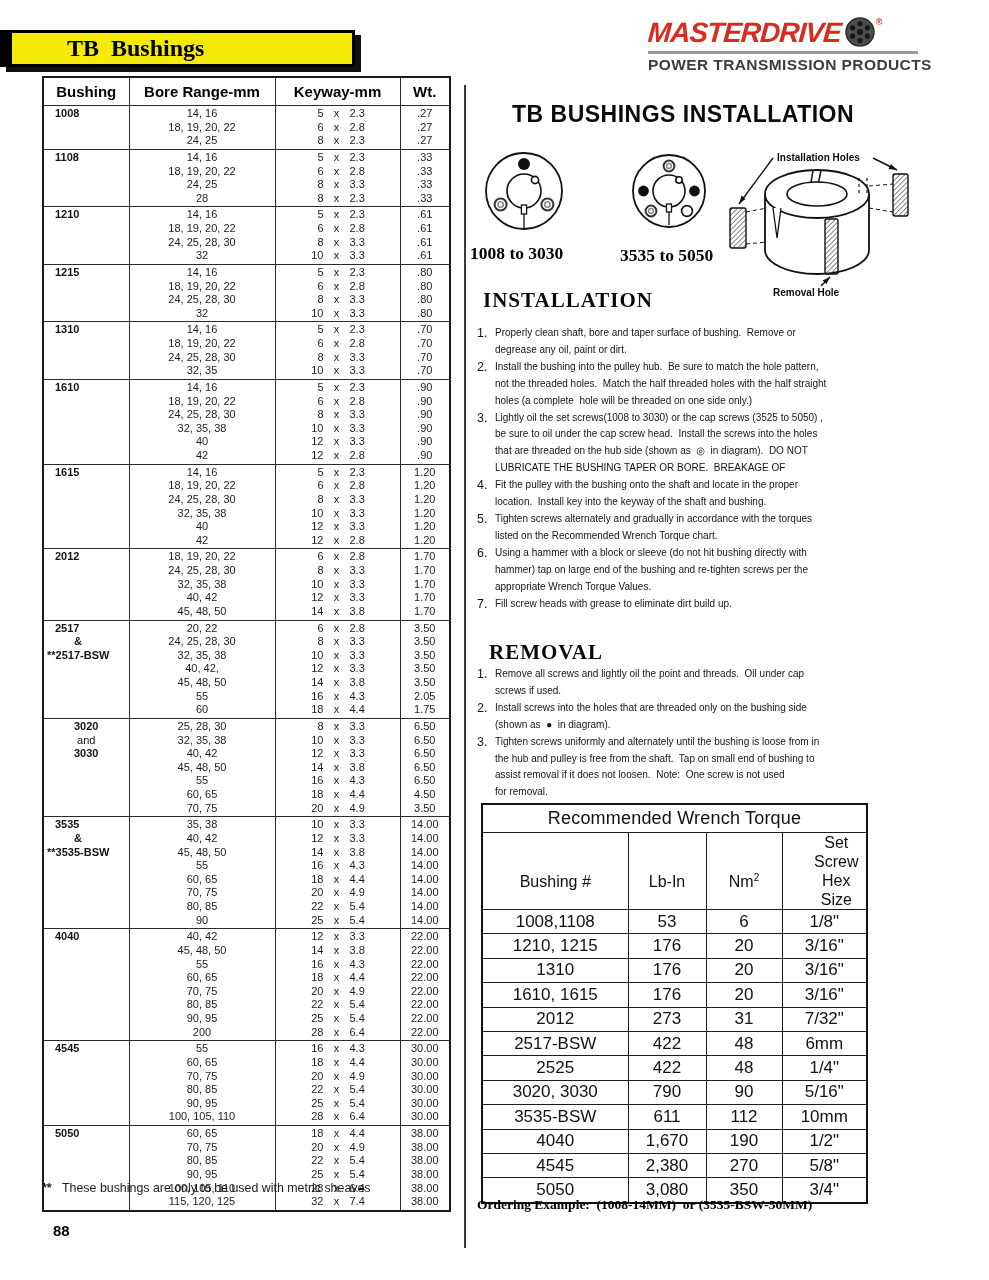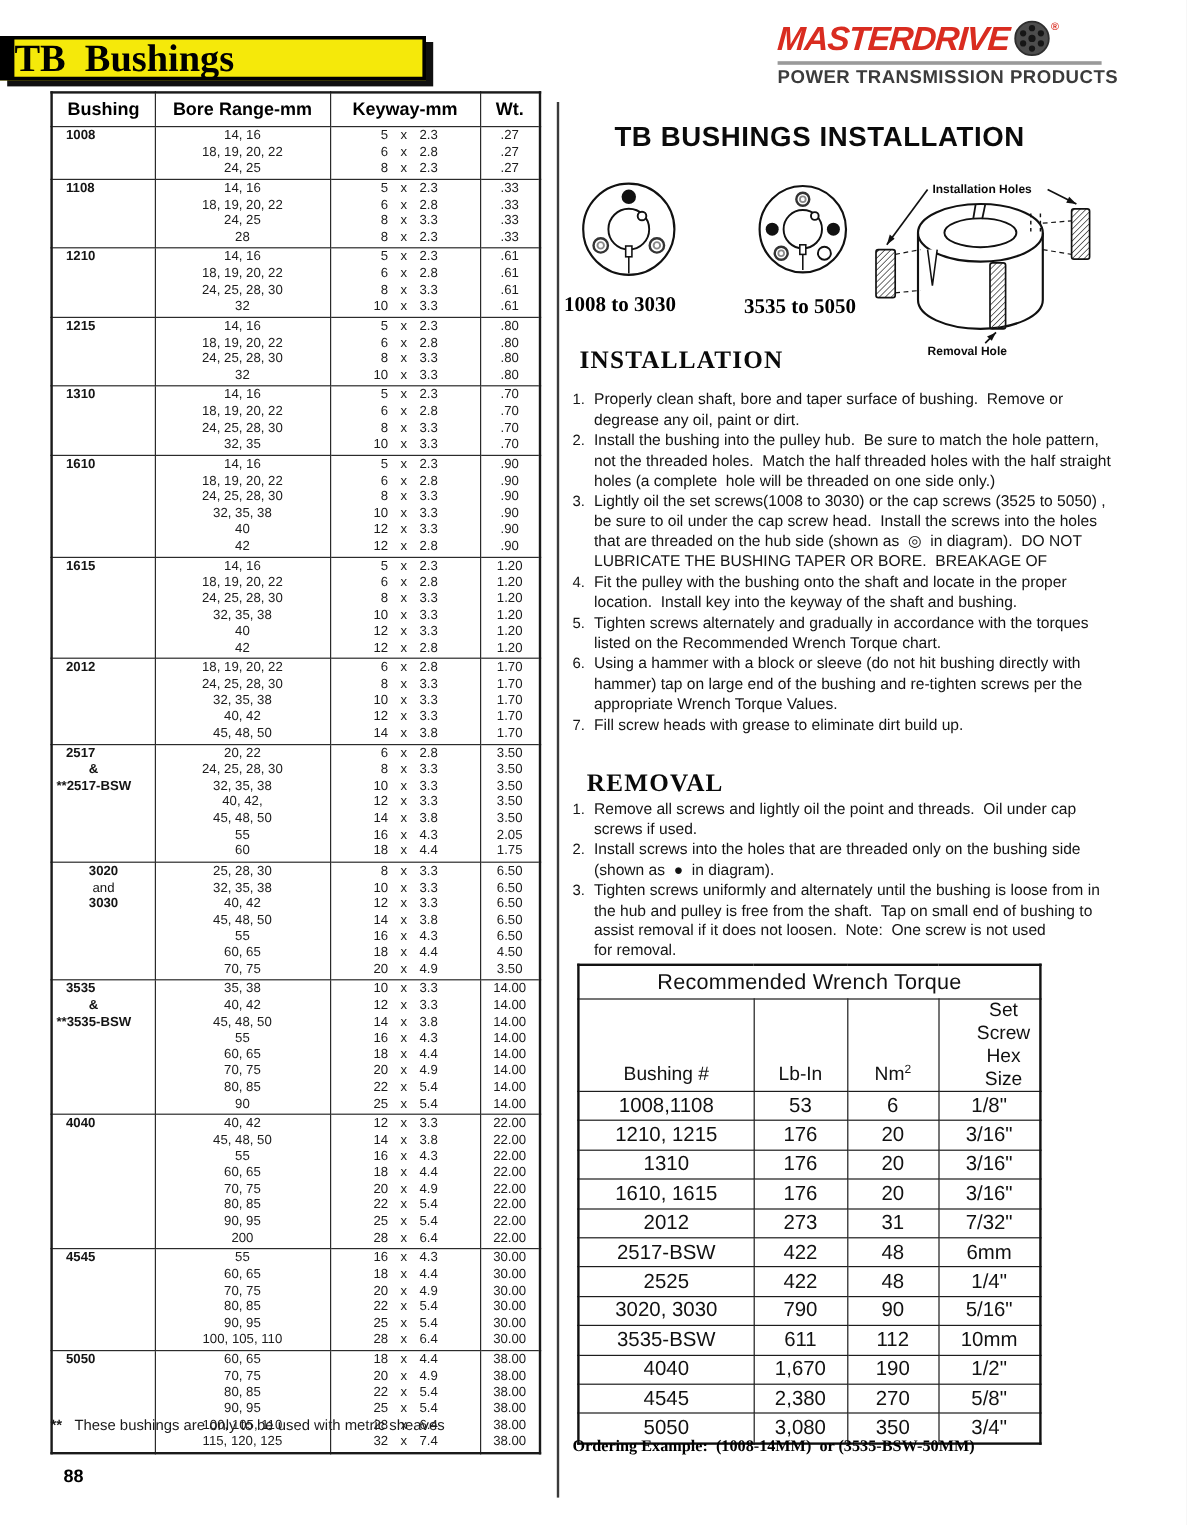--- a/index.html
+++ b/index.html
@@ -2,22 +2,22 @@
 <html><head>
 <meta charset="utf-8">
 <style>
   html,body{margin:0;padding:0;background:#e8e8e8;}
   .page{position:relative;width:989px;height:1280px;background:#ffffff;overflow:hidden;
         font-family:"Liberation Sans",sans-serif;color:#141414;margin:0 auto;}
 
   
   .banner{position:absolute;left:0;top:30px;width:340px;height:31px;background:#f5e90a;
           border:3px solid #000;border-left-width:12px;box-shadow:6px 5px 0 #101010;}
-  .banner-title{font-family:"Liberation Serif",serif;font-weight:bold;font-size:32px;
-                line-height:31px;white-space:pre;color:#000;}
+  .banner-title{font-family:"Liberation Serif",serif;font-weight:bold;font-size:24px;
+                line-height:31px;padding-left:55px;white-space:pre;color:#000;}
 
   
   .logo{position:absolute;left:648px;top:16px;width:270px;}
   .brand-row{display:flex;align-items:center;height:34px;}
   .brand{font-style:italic;font-weight:bold;font-size:28px;letter-spacing:-1px;
          color:#d92c20;transform:skewX(-4deg);white-space:nowrap;}
   .sheave{margin-left:3px;margin-top:2px;}
   .reg{color:#d92c20;font-size:9px;font-weight:bold;vertical-align:top;align-self:flex-start;margin-top:1px;}
   .logo-rule{height:3px;background:#9a9a9a;margin-top:1px;}
   .tagline{font-size:15.5px;font-weight:bold;color:#3c3c3c;letter-spacing:0.4px;margin-top:2px;white-space:nowrap;}
@@ -58,28 +58,28 @@
 
   .sec-heading{position:absolute;font-family:"Liberation Serif",serif;font-weight:bold;
                font-size:21px;letter-spacing:1px;color:#0a0a0a;}
   .h-inst{left:483px;top:288px;} .h-rem{left:489px;top:640px;}
 
   .steps{position:absolute;width:498px;}
   .steps-inst{left:477px;top:325px;} .steps-rem{left:477px;top:666px;}
   .step{display:flex;}
   .step-num{width:18px;font-size:12.4px;line-height:16.9px;flex:none;}
   .step-lines{flex:1;}
-  .step-line{font-size:13px;line-height:16.9px;white-space:pre;}
+  .step-line{font-size:10px;line-height:16.9px;white-space:pre;}
 
   
   .tq{position:absolute;left:481px;top:803px;border-collapse:collapse;table-layout:fixed;width:387px;
       border:2.5px solid #111;}
   .tq th,.tq td{border:1.8px solid #1c1c1c;padding:0;text-align:center;color:#111;}
   .tq-title{font-size:18px;font-weight:normal;height:27px;vertical-align:middle;letter-spacing:0.2px;}
-  .tq-head th{height:42px;font-size:16px;font-weight:normal;vertical-align:bottom;padding-bottom:4px;}
+  .tq-head th{height:42px;font-size:16px;font-weight:normal;vertical-align:bottom;padding-bottom:18px;}
   .tq-head .twoline{vertical-align:middle;padding-bottom:0;line-height:19px;padding-left:24px;}
   .tq td{height:23.4px;font-size:17px;vertical-align:middle;}
   .tqc1{width:146px;} .tqc2{width:78px;} .tqc3{width:76px;} .tqc4{width:85px;}
   .tq sup{font-size:10px;}
 
   .ordering{position:absolute;left:477px;top:1197px;font-family:"Liberation Serif",serif;
             font-weight:bold;font-size:13.5px;white-space:pre;color:#000;}
 
   .footnote{position:absolute;left:42px;top:1181px;display:flex;font-size:12.4px;color:#1a1a1a;}
   .fn-marker{width:20px;font-weight:bold;}

